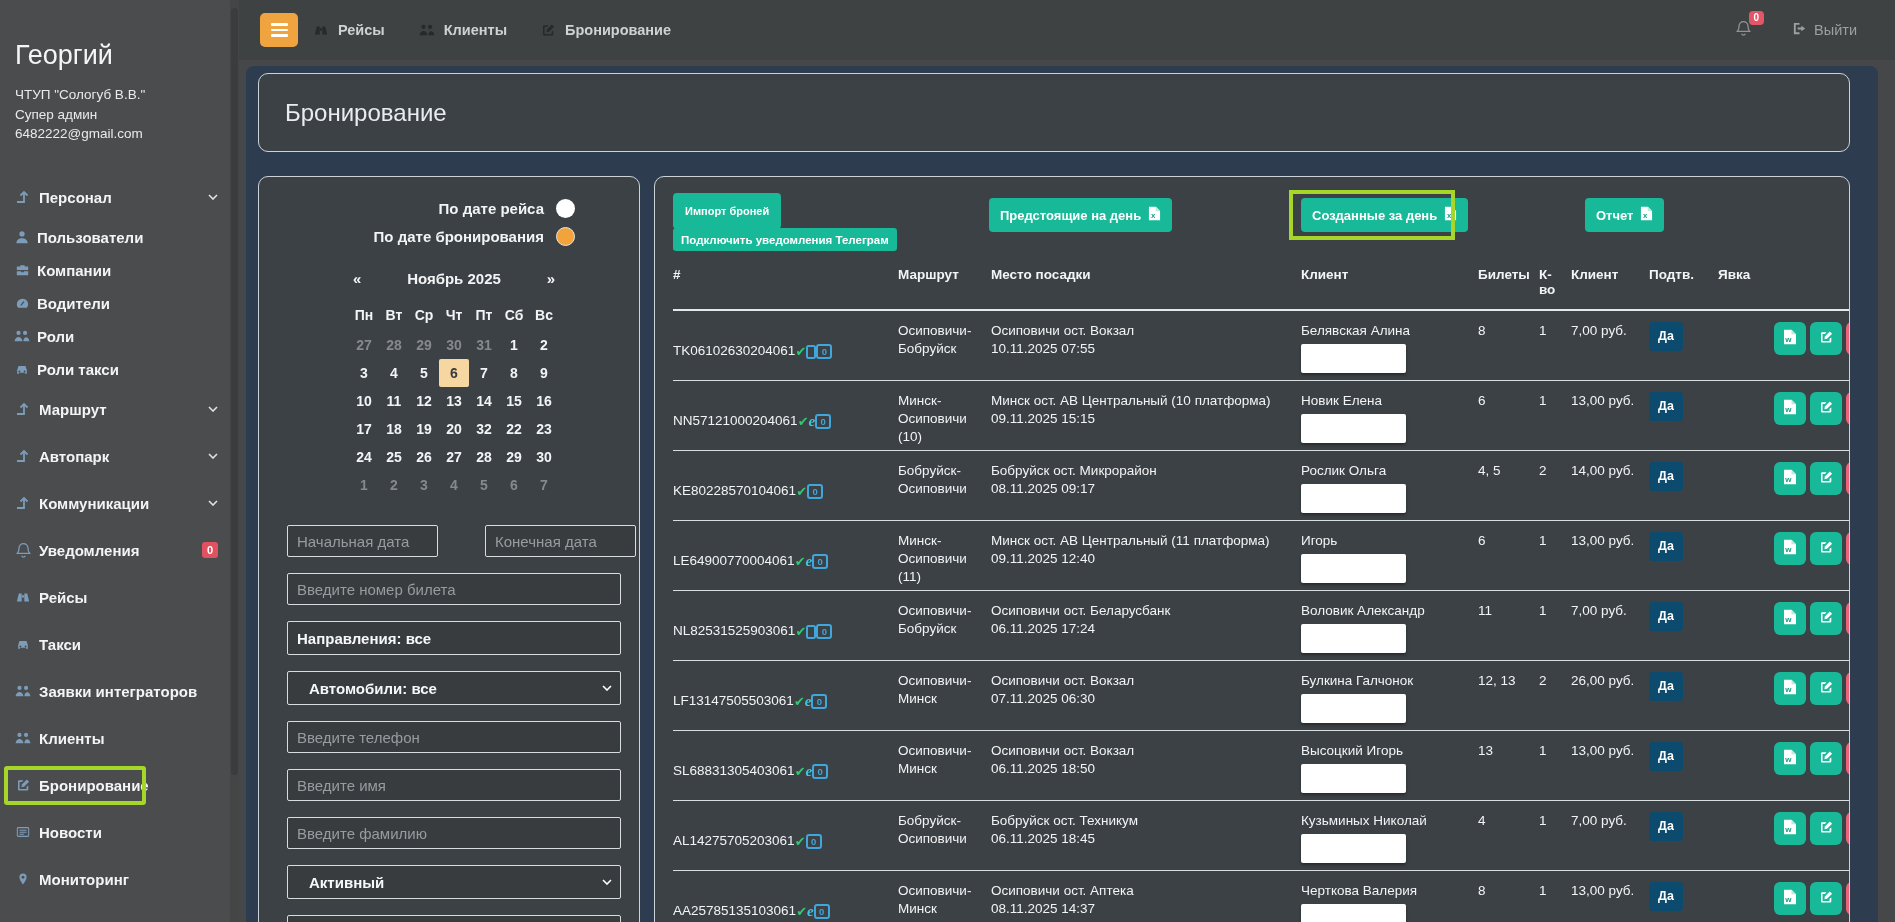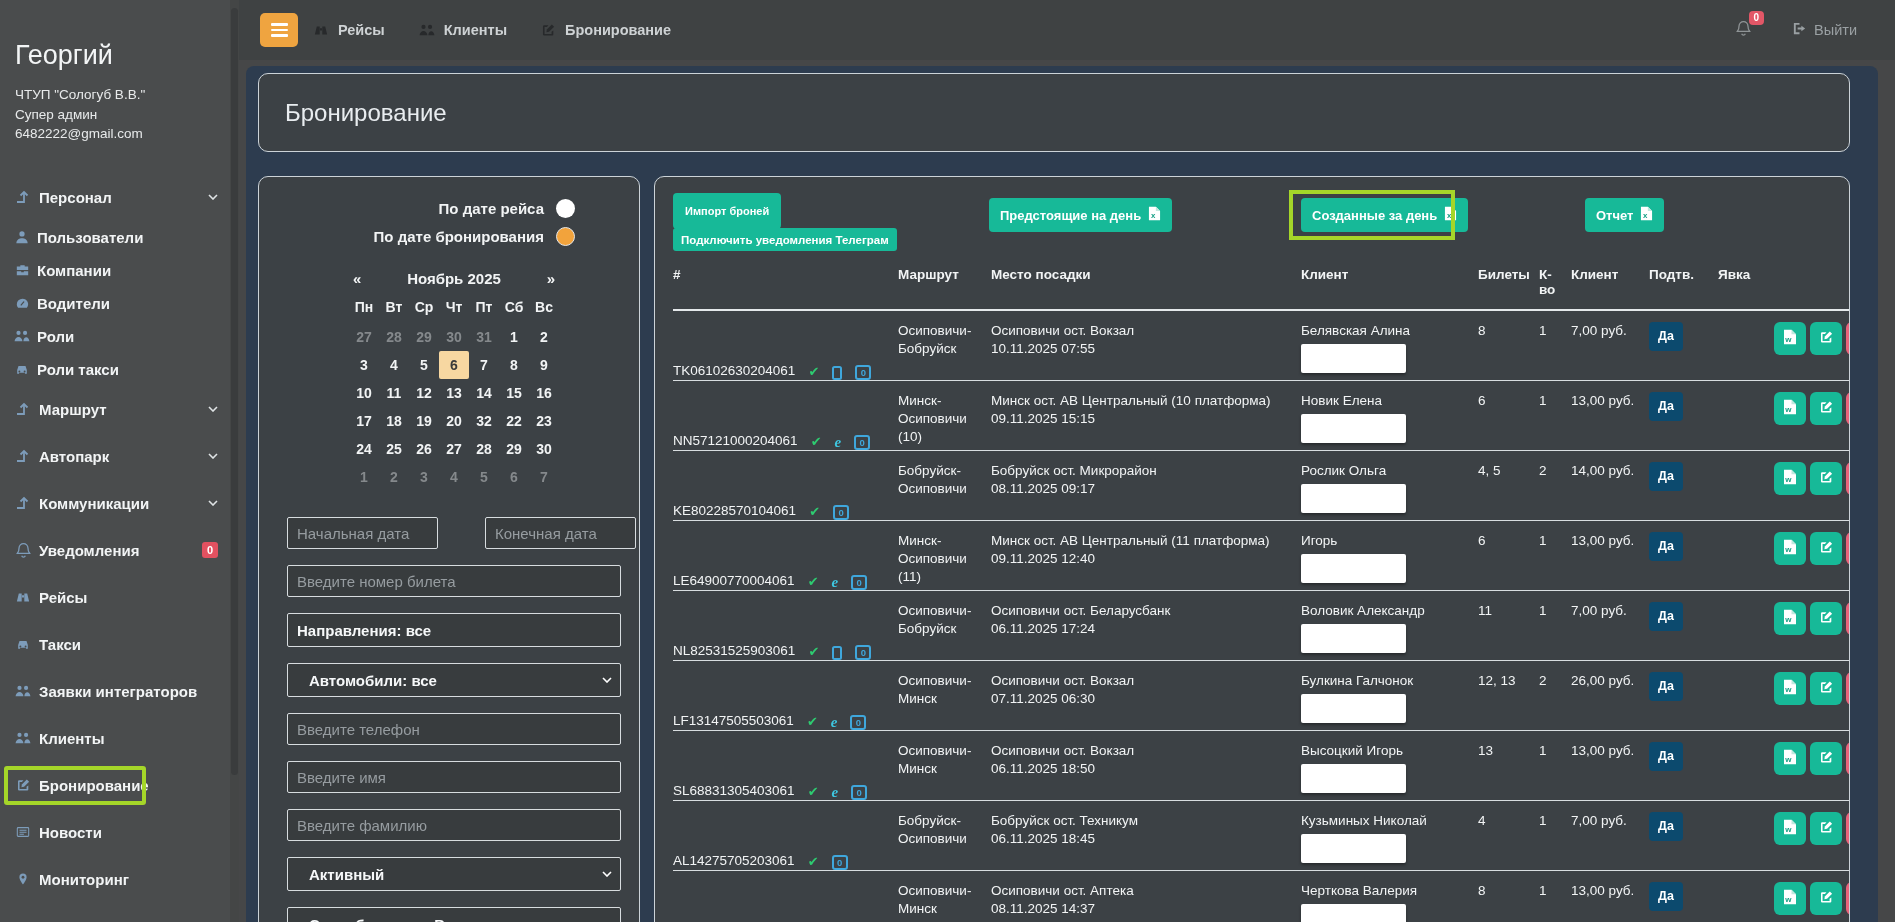--- a/index.html
+++ b/index.html
@@ -52,21 +52,21 @@
   
   .filter-panel { width:382px; height:1100px; padding:22px 18px 0 28px; overflow:hidden; }
   .radio-row { display:flex; align-items:center; justify-content:flex-end; padding-right:46px; margin-bottom:9px; }
   .radio-row .r-label { color:#f2f4f5; font-size:15px; font-weight:bold; margin-right:12px; }
   .radio { width:19px; height:19px; border-radius:50%; background:#fff; flex:none; cursor:pointer; }
   .radio.selected { background:#f2a33c; border:1px solid #e6e6e6; }
 
   .cal { width:210px; margin:24px auto 0; color:#f2f4f5; }
   .cal-head { display:flex; align-items:center; justify-content:space-between; font-size:15px; font-weight:bold; padding:0 4px; }
   .cal-title { flex:1; text-align:center; }
-  .cal-grid { display:grid; grid-template-columns:repeat(7,30px); margin-top:8px; }
+  .cal-grid { display:grid; grid-template-columns:repeat(7,30px); margin-top:16px; }
   .wd { height:24px; display:flex; align-items:center; justify-content:center; font-size:14px; font-weight:bold; }
   .day { height:28px; display:flex; align-items:center; justify-content:center; font-size:14px; font-weight:bold; cursor:pointer; }
   .day.muted { color:#85898c; }
   .day.selected { background:#f7d7a1; color:#3a3a3a; border-radius:2px; }
 
   .f-rows { margin-top:26px; }
   .f-row { margin-bottom:16px; }
   .f-split { display:flex; gap:47px; }
   .f-input { width:100%; height:32px; background:#383c3e; border:1px solid #d7dcdf; border-radius:2px;
              color:#f2f4f5; font-size:15px; padding:0 9px; font-family:inherit; }
@@ -88,21 +88,21 @@
   .b-upcoming { left:316px; top:5px; height:34px; font-size:13px; padding:0 11px; }
   .b-created { left:628px; top:5px; height:34px; font-size:13px; padding:0 11px; }
   .b-report { left:912px; top:5px; height:34px; font-size:13px; padding:0 11px; }
   .toolbar-anno { position:absolute; left:616px; top:-3px; width:166px; height:50px; border:4px solid #a5d629; pointer-events:none; }
 
   .tgrid { display:grid; grid-template-columns:225px 93px 310px 177px 61px 32px 78px 69px 56px 1fr; width:1178px; }
   .thead { color:#f2f4f5; font-size:13.5px; font-weight:bold; padding-bottom:12px; border-bottom:2px solid #e4e8ea; }
   .thead > div { padding-right:6px; }
   .trow { padding-top:11px; min-height:70px; border-bottom:1px solid #d8dde0; color:#f2f4f5; font-size:13.5px; position:relative; }
   .trow > div { padding-right:8px; line-height:1.35; }
-  .c-ticket { white-space:nowrap; display:flex; align-items:flex-end; gap:13px; }
+  .c-ticket { white-space:nowrap; display:flex; align-items:center; gap:0; }
   .ic-check { color:#2ecc71; font-size:13px; line-height:17px; }
   .ic-phone { display:inline-block; width:10px; height:14px; border:2px solid #3fa7dc; border-radius:2.5px; margin-top:1px; }
   .ic-web { color:#3ec6e0; font-weight:bold; font-style:italic; font-size:15px; line-height:16px; font-family:"Liberation Serif",serif; }
   .ic-zero { display:inline-block; min-width:16px; height:15px; border:2px solid #3fa7dc; border-radius:3px; color:#3fa7dc;
              font-size:9.5px; font-weight:bold; text-align:center; line-height:11px; margin-top:1px; }
   .phone-box { width:105px; height:29px; background:#fff; border-radius:2px; margin-top:4px; box-shadow:0 2px 3px rgba(0,0,0,.35); }
   .yes-badge { display:inline-block; background:#0c4a6e; color:#fff; font-size:12.5px; font-weight:bold; padding:6px 9px; border-radius:4px; cursor:pointer; }
   .c-actions { display:flex; gap:4px; align-items:flex-start; }
   .act { width:32px; height:33px; border:none; border-radius:6px; display:flex; align-items:center; justify-content:center; cursor:pointer; flex:none; }
   .act.teal { background:#17b998; }

